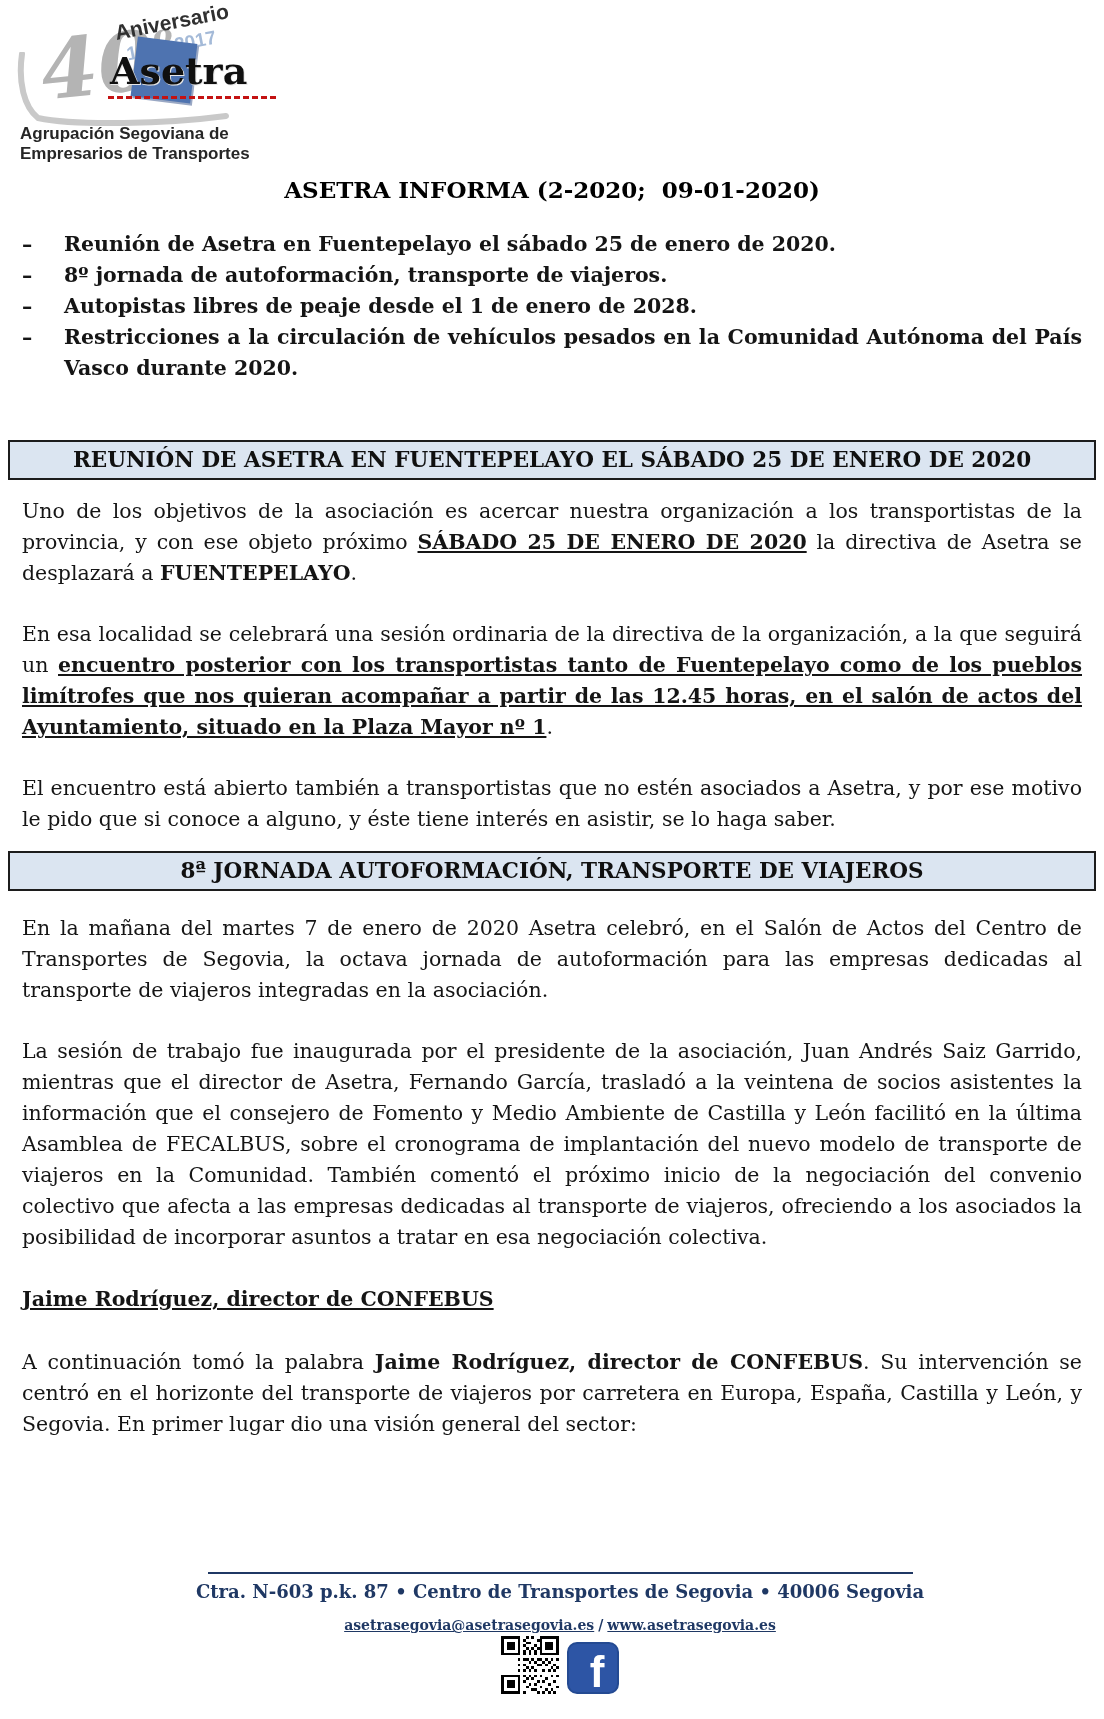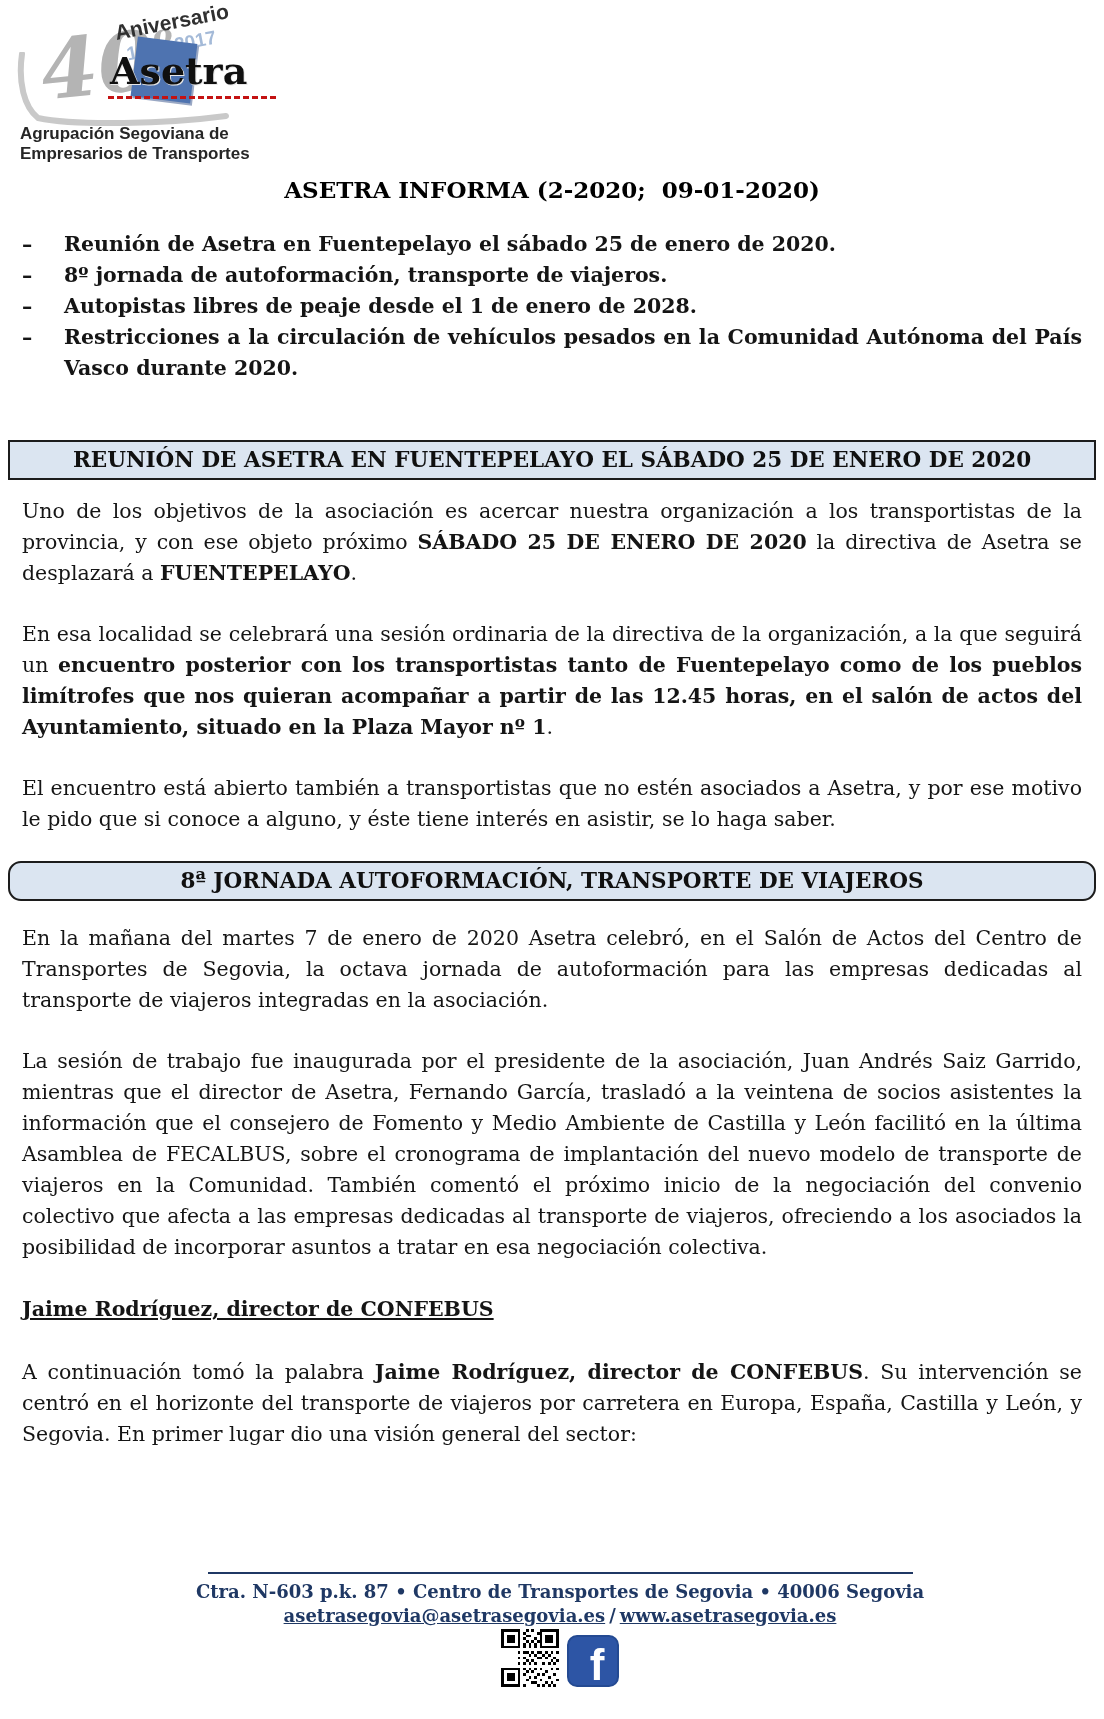--- a/index.html
+++ b/index.html
@@ -65,46 +65,46 @@
   .bullet-item{display:flex;font-weight:bold;font-size:20.5px;line-height:31px;}
   .bullet-dash{flex:0 0 42px;}
   .bullet-text{flex:1;text-align:justify;}
 
   .banner{
     margin:56px -14px 0 -14px;
     background:#dbe5f1;border:2px solid #1c1c1c;
     text-align:center;font-weight:bold;font-size:21.5px;
     padding:5px 4px 6px 4px;color:#101010;
   }
-  .banner.second{margin-top:26px;border-radius:13px;}
+  .banner.second{margin-top:16px;}
 
   p.para{
     margin:30px 0 0 0;
     font-size:20.5px;line-height:31px;text-align:justify;
   }
   p.para.after-banner{margin-top:16px;}
   p.para.after-banner2{margin-top:22px;}
   .bold{font-weight:bold;}
-  .bold-underline{font-weight:bold;}
+  .bold-underline{font-weight:bold;text-decoration:underline;}
   .subheading{
     margin:34px 0 0 0;
     font-weight:bold;font-size:20.5px;text-decoration:underline;
   }
   p.para.after-subheading{margin-top:36px;}
 
   
   .footer{
     position:absolute;left:16px;right:0;top:1572px;
     text-align:center;color:#1f3864;font-weight:bold;
   }
   .footer-rule{width:705px;margin:0 auto;border-top:2px solid #1f3864;}
   .footer-address{margin-top:7px;font-size:18px;}
   .footer-phone{margin-top:3px;font-size:18px;}
   .phone-glyph{margin-right:42px;font-size:19px;}
-  .footer-links{margin-top:3px;font-size:18px;}
+  .footer-links{margin-top:15px;font-size:14px;}
   .footer-links a{color:#1f3864;text-decoration:underline;cursor:pointer;}
   .footer-links .sep{text-decoration:none;margin:0 4px;}
   .footer-icons{
     margin-top:3px;display:flex;justify-content:center;align-items:flex-end;gap:8px;
   }
   .qr{width:58px;height:58px;display:block;}
   .fb{
     width:48px;height:48px;border-radius:10px;background:#2d55a5;
     border:2px solid #244a92;
     color:#ffffff;font-family:"Liberation Sans",sans-serif;font-weight:bold;

